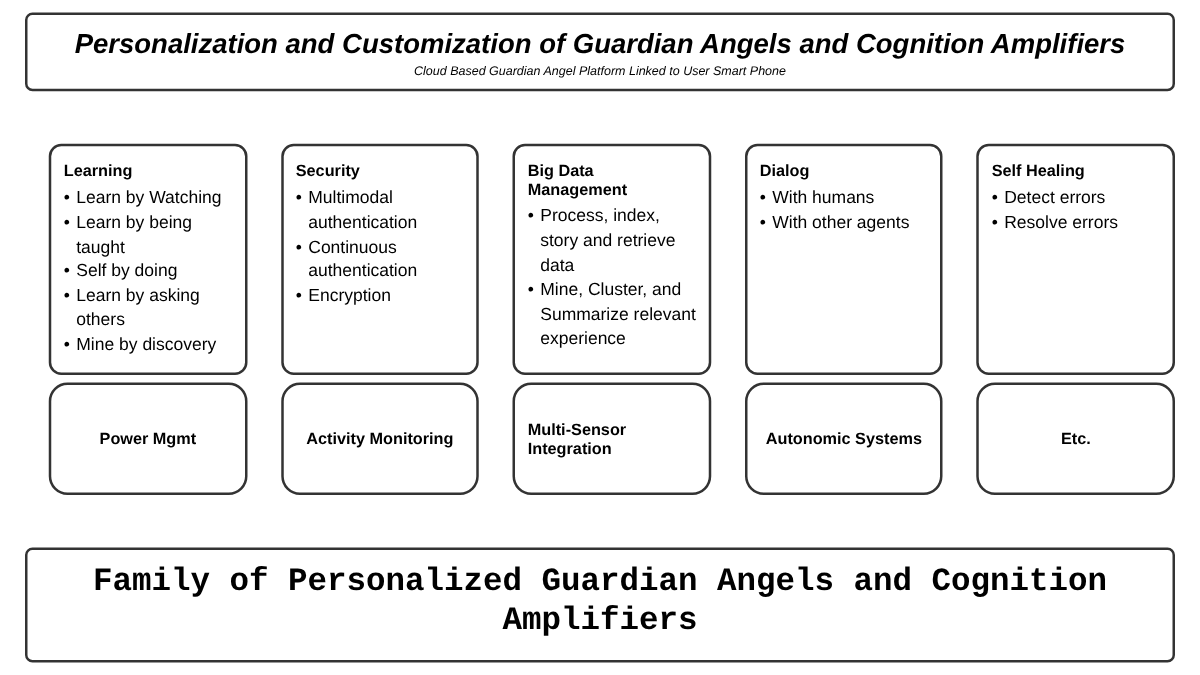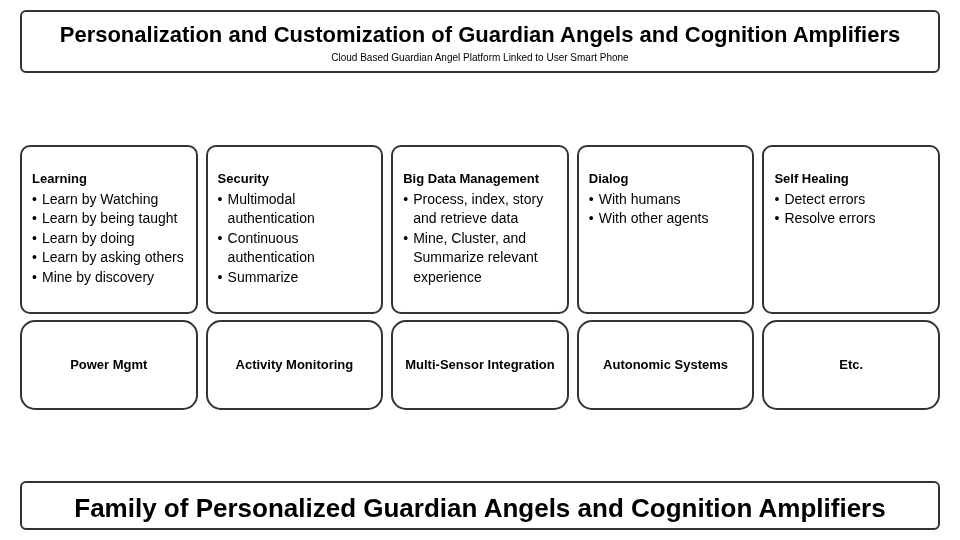--- a/index.html
+++ b/index.html
@@ -14,20 +14,21 @@
       justify-content: space-between;
       padding: 10px 20px;
     }
 
     .top-box {
       border: 2px solid #333;
       border-radius: 6px;
       width: 100%;
       padding: 10px 20px 8px;
       text-align: center;
+      font-style: italic;
     }
 
     .top-box .main-title {
       font-size: 22px;
       font-weight: bold;
       line-height: 1.2;
     }
 
     .top-box .subtitle {
       font-size: 10px;
@@ -45,22 +46,23 @@
     .cards-row {
       display: flex;
       gap: 8px;
       width: 100%;
     }
 
     .card {
       border: 2px solid #333;
       border-radius: 10px;
       flex: 1;
-      padding: 24px 10px;
+      padding: 12px 10px;
       min-height: 90px;
+      margin-left: 19px;
     }
 
     .card-title {
       font-size: 13px;
       font-weight: bold;
       margin-bottom: 4px;
     }
 
     .card-list {
       list-style: none;
@@ -92,22 +94,23 @@
     .card-center .card-title {
       font-size: 13px;
       font-weight: bold;
       margin-bottom: 0;
     }
 
     .bottom-box {
       border: 2px solid #333;
       border-radius: 6px;
       width: 100%;
-      padding: 10px 20px 4px;
+      padding: 10px 20px 16px;
       text-align: center;
+      font-family: Liberation Mono, monospace;
     }
 
     .bottom-box .main-title {
       font-size: 26px;
       font-weight: bold;
       line-height: 1.2;
     }
 
     .bottom-box .subtitle {
       font-size: 13px;
@@ -124,32 +127,32 @@
 
 <div class="cards-section">
 
   <div class="cards-row">
 
     <div class="card">
       <div class="card-title">Learning</div>
       <ul class="card-list">
         <li>Learn by Watching</li>
         <li>Learn by being taught</li>
-        <li>Learn by doing</li>
+        <li>Self by doing</li>
         <li>Learn by asking others</li>
         <li>Mine by discovery</li>
       </ul>
     </div>
 
     <div class="card">
       <div class="card-title">Security</div>
       <ul class="card-list">
         <li>Multimodal authentication</li>
         <li>Continuous authentication</li>
-        <li>Summarize</li>
+        <li>Encryption</li>
       </ul>
     </div>
 
     <div class="card">
       <div class="card-title">Big Data Management</div>
       <ul class="card-list">
         <li>Process, index, story and retrieve data</li>
         <li>Mine, Cluster, and Summarize relevant experience</li>
       </ul>
     </div>

